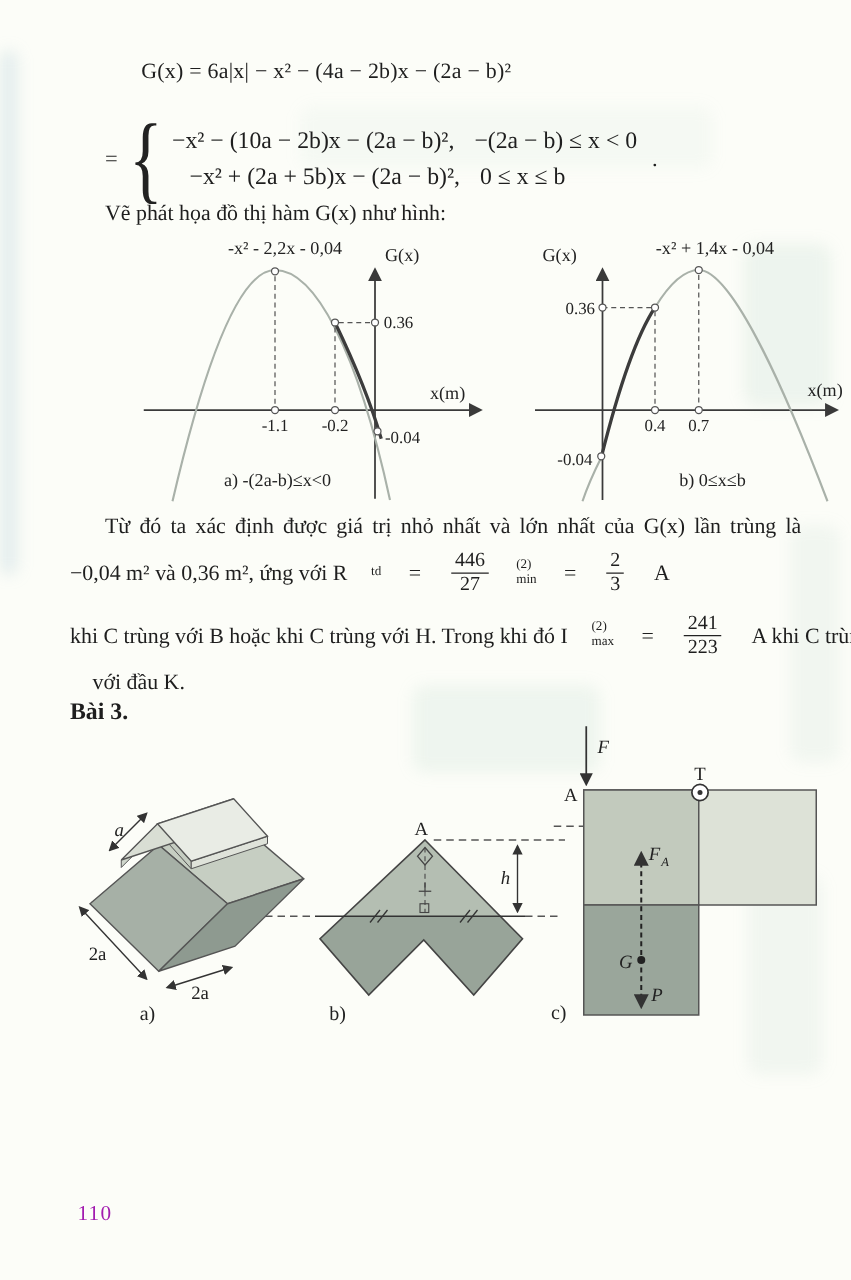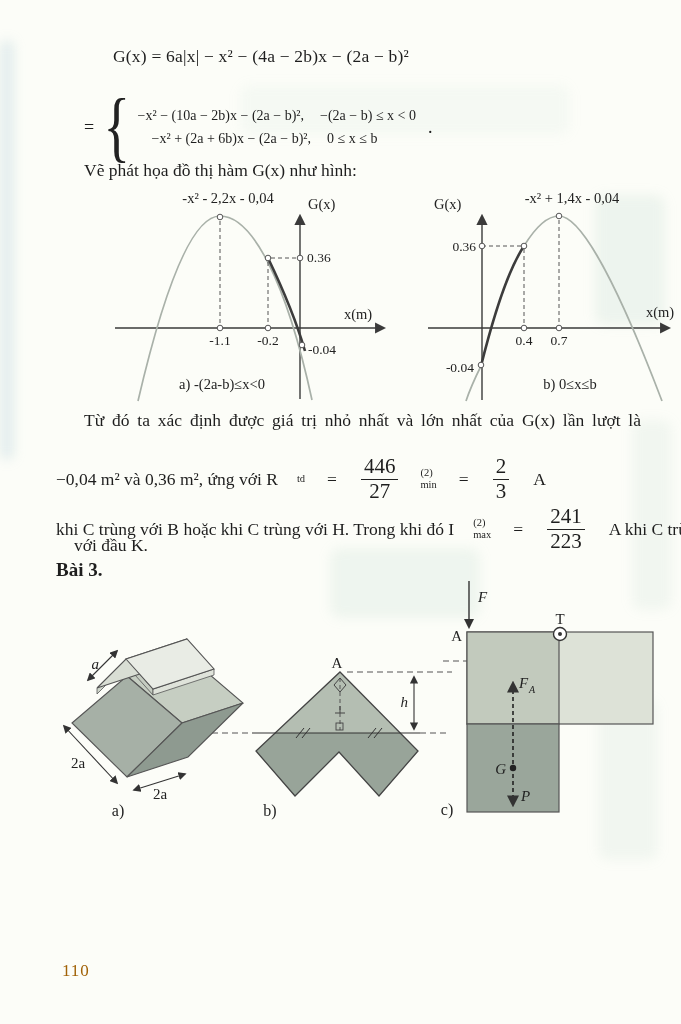--- a/index.html
+++ b/index.html
@@ -7,36 +7,36 @@
   .page{position:relative;width:681px;height:1024px;background:#fcfdf8;overflow:hidden;
         font-family:"Liberation Serif","DejaVu Serif",serif;color:#1e1e1e;}
   .smudge{position:absolute;filter:blur(6px);border-radius:10px;pointer-events:none;}
   .abs{position:absolute;}
   .math{}
   .eq-line1{top:46px;left:113px;font-size:17.5px;letter-spacing:.2px;}
   .cases{top:92px;left:84px;display:flex;align-items:center;}
   .cases .eqsign{font-size:18px;margin-right:4px;}
   .cases .brace{font-size:78px;font-weight:400;line-height:.9;transform:scaleX(.72);color:#222;}
   .case-col{display:flex;flex-direction:column;gap:7px;margin-left:2px;}
-  .case-row{display:flex;align-items:center;font-size:14px;white-space:nowrap;}
+  .case-row{display:flex;align-items:center;font-size:19px;white-space:nowrap;}
   .case-row .cond{margin-left:16px;}
   .case-row.second{margin-left:14px;}
   .cases .period{font-size:18px;margin-left:12px;align-self:center;}
   .intro{top:160px;left:84px;font-size:17.5px;text-align:center;}
   .graph{position:absolute;}
   .para1{top:410px;left:84px;width:557px;font-size:17.5px;text-align:justify;text-align-last:justify;}
   .mline{position:absolute;display:flex;align-items:center;font-size:17.5px;white-space:nowrap;gap:18px;}
   .frac{display:inline-flex;flex-direction:column;align-items:center;line-height:1.12;
-        font-size:21px;margin:15px 3px;}
+        font-size:16px;margin:0 3px;}
   .frac .num{padding:0 3px;border-bottom:1.3px solid #222;}
   .supsub{display:inline-flex;flex-direction:column;align-items:flex-start;font-size:10.5px;
           line-height:1.15;margin:0 1px 0 1px;}
   .plain{font-style:normal;}
   .bai3{top:559px;left:56px;font-size:19px;font-weight:bold;}
-  .pagenum{top:961px;left:62px;font-size:17px;color:#a16207;letter-spacing:1px;}
+  .pagenum{top:961px;left:62px;font-size:17px;color:#a21caf;letter-spacing:1px;}
   svg text{font-family:"Liberation Serif","DejaVu Serif",serif;fill:#222;}
   .gtxt{font-size:14.5px;}
   .gtick{font-size:13.5px;}
   .gcap{font-size:14.5px;}
   .figcap{font-size:16px;}
   .figlbl{font-size:15px;font-style:italic;}
   .figlbl-up{font-size:15px;}
   .subA{font-size:10px;font-style:italic;}
 </style>
 </head>
@@ -55,21 +55,21 @@
 
   <div class="abs cases">
     <span class="eqsign math">=</span>
     <span class="brace">{</span>
     <span class="case-col">
       <span class="case-row math">
         <span>−x² − (10a − 2b)x − (2a − b)²,</span>
         <span class="cond">−(2a − b) ≤ x &lt; 0</span>
       </span>
       <span class="case-row second math">
-        <span>−x² + (2a + 6b)x − (2a − b)²,</span>
+        <span>−x² + (2a + 5b)x − (2a − b)²,</span>
         <span class="cond">0 ≤ x ≤ b</span>
       </span>
     </span>
     <span class="period">.</span>
   </div>
 
   <div class="abs intro">Vẽ phát họa đồ thị hàm G(x) như hình:</div>
 
   <svg class="graph" style="left:100px;top:188px;" width="295" height="215" viewBox="0 0 295 215">
     <defs>
@@ -130,21 +130,21 @@
     <text x="14" y="21" class="gtxt">G(x)</text>
     <text x="152" y="15" text-anchor="middle" class="gtxt">-x² + 1,4x - 0,04</text>
     <text x="226" y="129" class="gtxt">x(m)</text>
     <text x="56" y="63" text-anchor="end" class="gtick">0.36</text>
     <text x="54" y="184" text-anchor="end" class="gtick">-0.04</text>
     <text x="104" y="157" text-anchor="middle" class="gtick">0.4</text>
     <text x="139" y="157" text-anchor="middle" class="gtick">0.7</text>
     <text x="150" y="201" text-anchor="middle" class="gcap">b) 0≤x≤b</text>
   </svg>
 
-  <div class="abs para1">Từ đó ta xác định được giá trị nhỏ nhất và lớn nhất của G(x) lần lượt là</div>
+  <div class="abs para1">Từ đó ta xác định được giá trị nhỏ nhất và lớn nhất của G(x) lần trùng là</div>
 
   <div class="mline" style="top:440px;left:56px;">
     <span>−0,04 m² và 0,36 m², ứng với R</span>
       <span class="supsub" style="justify-content:flex-start;">
         <span class="math" style="font-size:10.5px;">td</span>
       </span>
     <span class="math" style="margin:0 3px;">=</span>
     <span class="frac plain">
         <span class="num">446</span>
         <span class="den">27</span>

